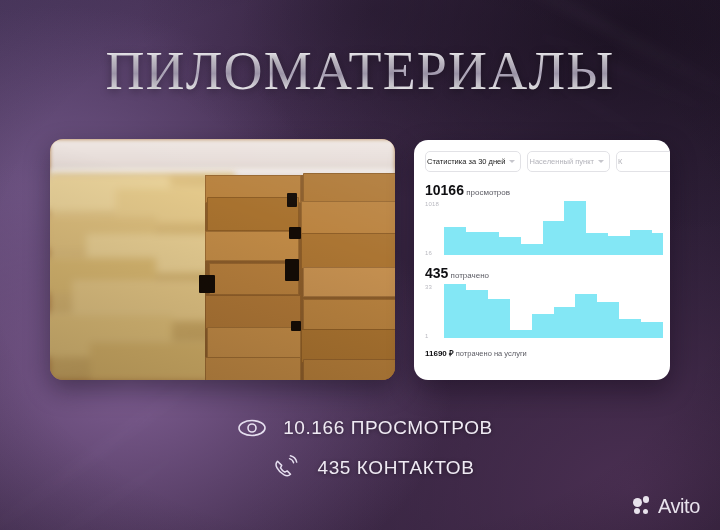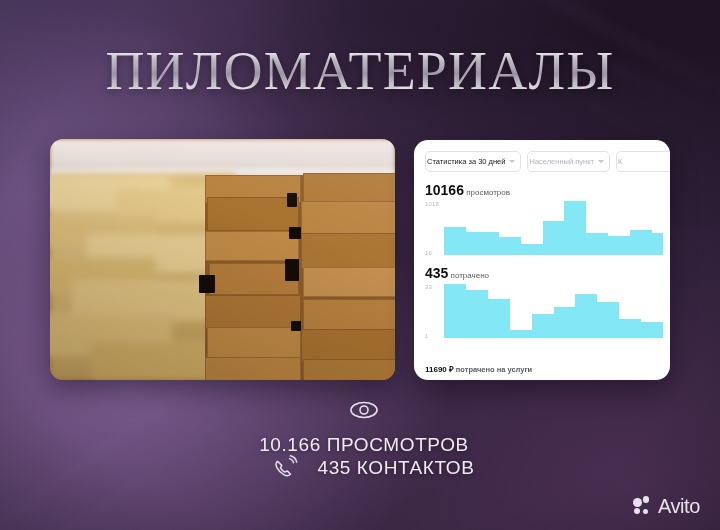--- a/index.html
+++ b/index.html
@@ -228,24 +228,23 @@
     left: 19px;
     right: 0;
     bottom: 0;
     top: 0;
     display: flex;
     align-items: flex-end;
   }
   .bar { flex: 1; background: #83e7f5; }
 
   .card-foot {
-    margin: 25px 0 0 11px;
+    margin: 9px 0 0 11px;
     font-size: 7.5px;
     color: #5b5b63;
-    font-weight: bold;
   }
   .card-foot b { color: #0f0f12; font-size: 8px; }
 
   
   .bottom-stats {
     position: absolute;
     left: 0;
     top: 408px;
     width: 720px;
   }
@@ -254,21 +253,21 @@
     align-items: center;
     justify-content: center;
     gap: 14px;
     color: #efeaf3;
     font-size: 19px;
     letter-spacing: 0.6px;
     height: 40px;
     text-shadow: 0 1px 4px rgba(0,0,0,0.4);
   }
   .stat-row .ico { display: flex; align-items: center; justify-content: center; width: 34px; height: 26px; }
-  .stat-row.views   { padding-left: 8px; flex-direction: column; }
+  .stat-row.views   { padding-left: 8px; }
   .stat-row.contacts{ padding-left: 24px; }
 
   
   .avito-logo {
     position: absolute;
     right: 20px;
     bottom: 14px;
     display: flex;
     align-items: center;
     gap: 5px;

